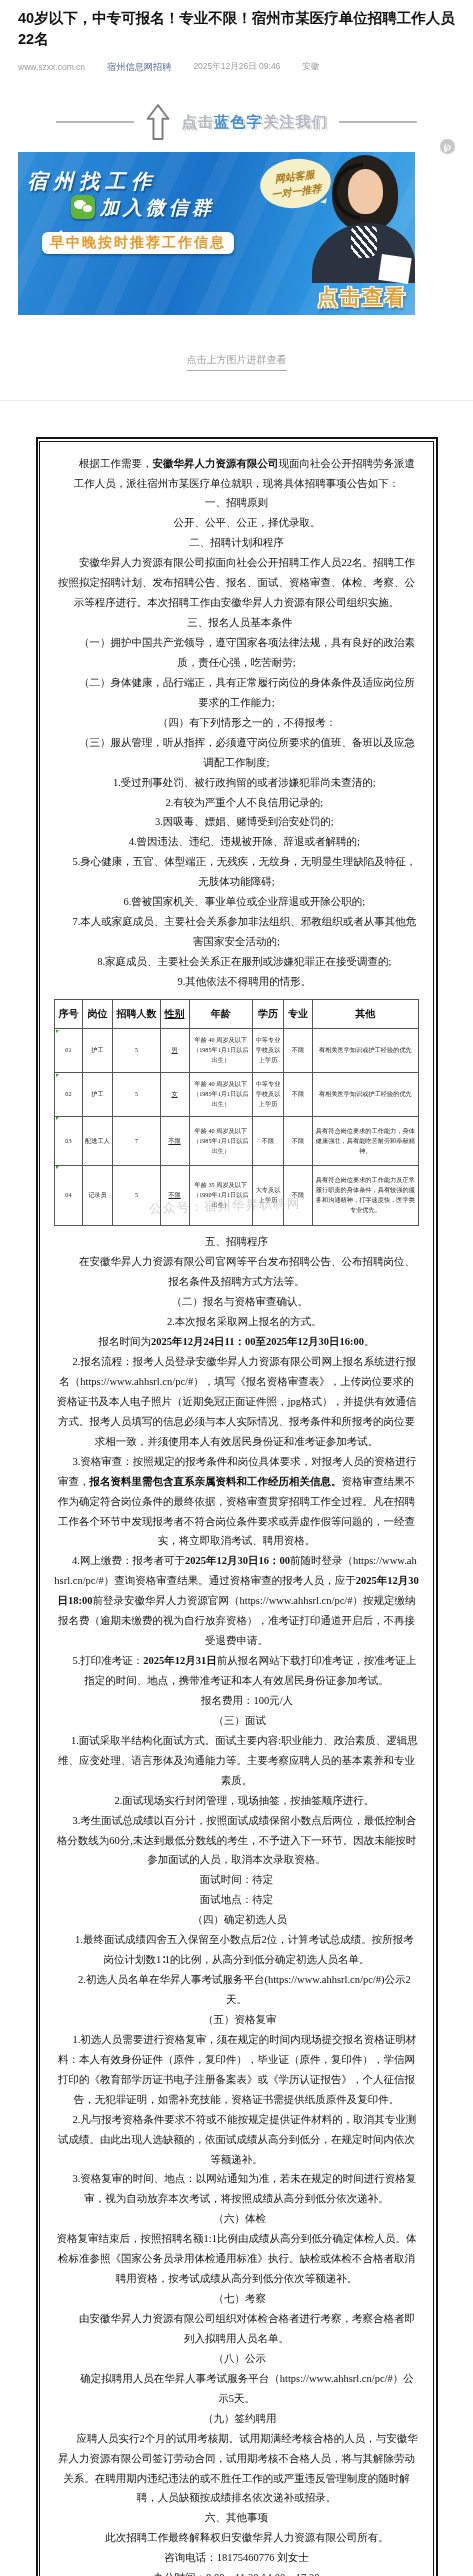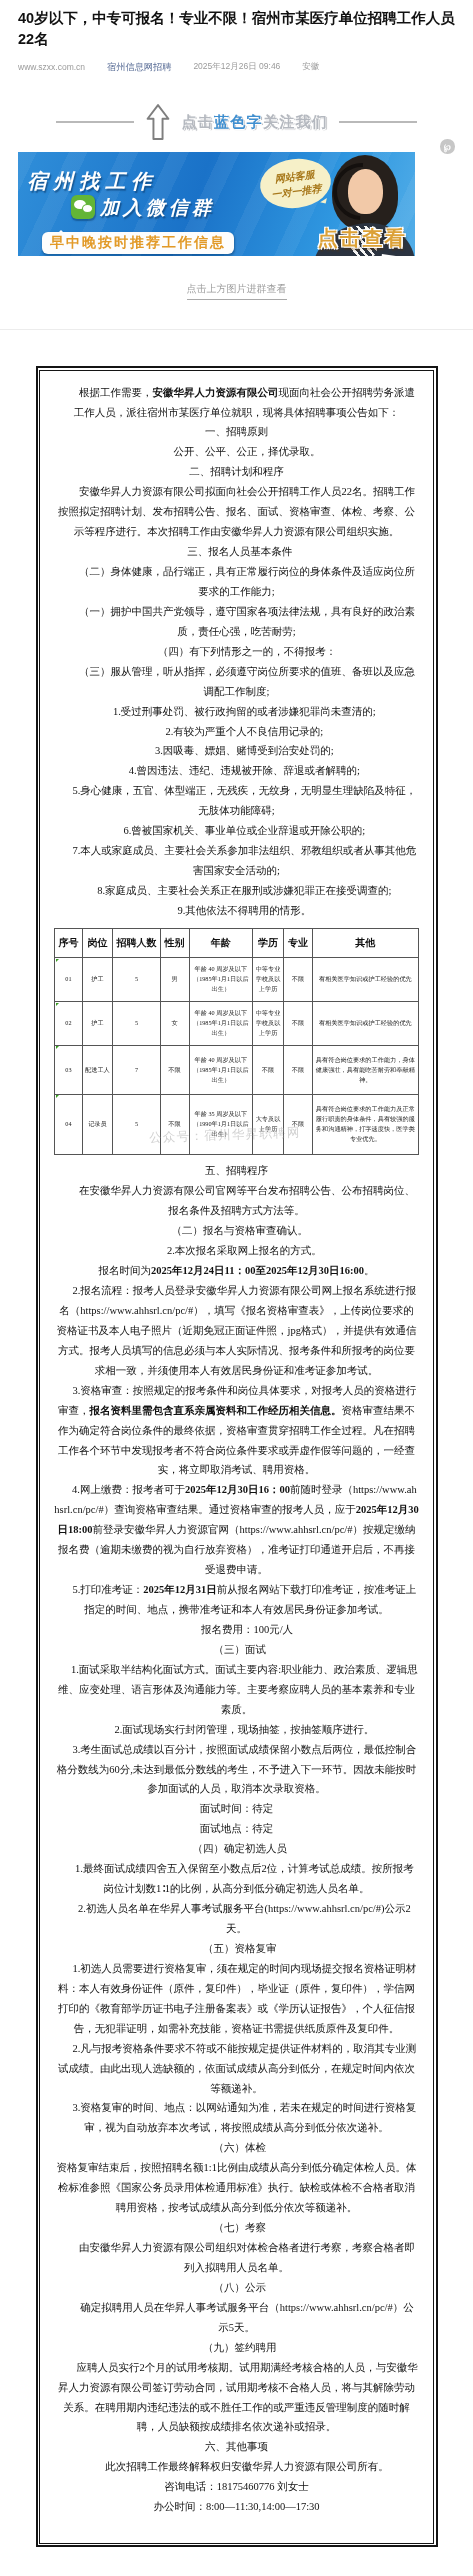--- a/index.html
+++ b/index.html
@@ -12,21 +12,21 @@
 
   
   .follow{margin-top:29px;display:flex;align-items:center;justify-content:center;gap:10.5px;height:39px;}
   .f-line{width:78px;height:1.3px;background:#b9b9b9;}
   .f-arrow{width:26px;height:38px;position:relative;}
   .f-arrow svg{display:block;}
   .f-text{font-size:15px;font-weight:800;color:#b4b8bf;letter-spacing:1.3px;text-shadow:0.7px 0.7px 0 #fff,1.3px 1.3px 0.7px #9a9da3;}
   .f-text .hl{color:#3f8fd0;}
 
   
-  .promo{position:relative;margin:10.5px 0 0 18px;width:397px;height:104px;overflow:hidden;cursor:pointer;
+  .promo{position:relative;margin:10.5px 0 0 18px;width:397px;height:163px;overflow:hidden;cursor:pointer;
     background:linear-gradient(108deg,#2f8ed9 0%,#1a72c8 45%,#2f97e0 78%,#53aee8 100%);}
   .promo::after{content:"";position:absolute;inset:0;background:repeating-linear-gradient(115deg,rgba(255,255,255,.06) 0 17px,rgba(255,255,255,0) 17px 46px);}
   .p-line1{position:absolute;left:9.2px;top:16px;font-size:20px;font-weight:900;color:#fff;letter-spacing:6px;font-style:italic;text-shadow:1.3px 2px 1.3px rgba(10,60,110,.65);z-index:2;}
   .p-line2{position:absolute;left:82px;top:43px;font-size:19px;font-weight:900;color:#fff;letter-spacing:4px;font-style:italic;text-shadow:1.3px 2px 1.3px rgba(10,60,110,.65);z-index:2;}
   .wxicon{position:absolute;left:53px;top:43px;width:24px;height:24px;background:#63b537;border-radius:6px;z-index:2;box-shadow:0.7px 1.3px 1.3px rgba(0,40,80,.4);}
   .wxicon i{position:absolute;left:3.3px;top:4.6px;width:12px;height:9.2px;background:#fff;border-radius:50%;}
   .wxicon em{position:absolute;left:10.5px;top:9.2px;width:9.2px;height:7.2px;background:#fff;border-radius:50%;border:0.7px solid #63b537;}
   .p-slogan{position:absolute;left:24px;top:80px;background:#fdfdfd;border-radius:6px;padding:2px 8px;z-index:2;
     font-size:14px;font-weight:900;color:#e29a28;letter-spacing:2px;box-shadow:0.7px 1.3px 2px rgba(0,40,80,.35);}
   .p-slogan::before{content:"";position:absolute;left:14.5px;top:-6px;border:4px solid transparent;border-bottom-color:#fdfdfd;}
@@ -37,21 +37,21 @@
   .woman{position:absolute;right:0;top:0;width:112px;height:131px;z-index:1;}
   .w-hair{position:absolute;right:17px;top:2.6px;width:66px;height:76px;background:#26201c;border-radius:50% 50% 42% 46%;}
   .w-face{position:absolute;right:32px;top:17px;width:35px;height:45px;background:#f2c9a8;border-radius:48% 48% 46% 46%;}
   .w-headset{position:absolute;right:25px;top:10.5px;width:49px;height:49px;border:4px solid #14100e;border-right-color:transparent;border-bottom-color:transparent;border-radius:50%;transform:rotate(-42deg);}
   .w-body{position:absolute;right:0;top:71px;width:103px;height:60px;background:#2b3340;border-radius:58% 46% 0 0/88% 70% 0 0;}
   .w-collar{position:absolute;right:38px;top:74px;width:26px;height:32px;background:repeating-linear-gradient(50deg,#f5f5f5 0 2.6px,#2b3340 2.6px 6px);border-radius:5.3px 5.3px 9.2px 9.2px;}
   .w-paper{position:absolute;right:5.3px;top:104px;width:30px;height:26px;background:#fff;transform:rotate(8deg);}
   .cta{position:absolute;right:8px;bottom:4px;z-index:4;font-size:20.4px;font-weight:900;color:#dca137;letter-spacing:2px;
     text-shadow:-1.3px -1.3px 0 #fff,1.3px 1.3px 0 #fff,-1.3px 1.3px 0 #fff,1.3px -1.3px 0 #fff,2px 2.6px 2px rgba(90,50,0,.5);}
 
-  .caption-row{margin-top:26px;text-align:center;}
+  .caption-row{margin-top:38px;text-align:center;}
   .caption-row span{display:inline-block;font-size:10px;color:#9c9c9c;padding-bottom:2.6px;border-bottom:0.7px solid #a9a9a9;}
   .divider{margin:29px 0 0;height:0.7px;background:#ececec;}
 
   .share-float{position:absolute;right:18.4px;top:139px;width:14.5px;height:14.5px;border-radius:50%;background:#c7c7c7;color:#fff;
     display:flex;align-items:center;justify-content:center;font-size:8.5px;font-weight:700;cursor:pointer;font-family:"DejaVu Serif",serif;}
 
   
   .artbox{margin:37px auto 0;width:402px;border:2px solid #141414;padding:1.3px;box-sizing:border-box;}
   .artbox-inner{border:0.7px solid #141414;padding:12px 14.5px 26px;}
   .article{font-family:"Liberation Serif",serif;}
@@ -64,21 +64,21 @@
   .tblwrap table{width:100%;border-collapse:collapse;table-layout:fixed;}
   .tblwrap th,.tblwrap td{border:0.7px solid #555;text-align:center;vertical-align:middle;}
   .tblwrap th{font-size:10px;font-weight:700;padding:7.2px 1.3px;font-family:"Liberation Serif",serif;color:#111;}
   .tblwrap td{font-size:6.2px;color:#222;padding:6.6px 2px;line-height:1.6;}
   .tblwrap tbody tr{height:43px;}
   .tblwrap tbody tr:nth-child(3){height:49px;}
   .tblwrap tbody tr:nth-child(4){height:60px;}
   .tblwrap th:nth-child(1),.tblwrap td:nth-child(1){width:6.5%;}
   .tblwrap th:nth-child(2),.tblwrap td:nth-child(2){width:7.5%;}
   .tblwrap th:nth-child(3),.tblwrap td:nth-child(3){width:12%;}
-  .tblwrap th:nth-child(4),.tblwrap td:nth-child(4){width:7%;}
+  .tblwrap th:nth-child(4),.tblwrap td:nth-child(4){width:7%;text-decoration:underline;}
   .tblwrap th:nth-child(5),.tblwrap td:nth-child(5){width:16.5%;}
   .tblwrap th:nth-child(6),.tblwrap td:nth-child(6){width:7.5%;text-align:center;}
   .tblwrap th:nth-child(7),.tblwrap td:nth-child(7){width:7%;}
   .tblwrap tbody td:first-child{position:relative;}
   .tblwrap tbody td:first-child::before{content:"";position:absolute;left:0.7px;top:0.7px;border-style:solid;border-width:3.3px 3.3px 0 0;border-color:#3a9d23 transparent transparent transparent;}
   .tbl-watermark{position:absolute;left:26%;bottom:10.5px;color:#9a9a9a;opacity:.45;font-size:12.5px;letter-spacing:1.3px;transform:rotate(-2deg);font-family:"Liberation Sans",sans-serif;}
 </style>
 </head>
 <body>
 
@@ -137,22 +137,22 @@
 <div class="divider"></div>
 
 <div class="artbox">
   <div class="artbox-inner article">
       <p class="i2"><span>根据工作需要，</span><b>安徽华昇人力资源有限公司</b><span>现面向社会公开招聘劳务派遣工作人员，派往宿州市某医疗单位就职，现将具体招聘事项公告如下：</span></p>
       <p class="h0"><span>一、招聘原则</span></p>
       <p class="i2"><span>公开、公平、公正，择优录取。</span></p>
       <p class="h0"><span>二、招聘计划和程序</span></p>
       <p class="i2"><span>安徽华昇人力资源有限公司拟面向社会公开招聘工作人员22名。招聘工作按照拟定招聘计划、发布招聘公告、报名、面试、资格审查、体检、考察、公示等程序进行。本次招聘工作由安徽华昇人力资源有限公司组织实施。</span></p>
       <p class="h1"><span>三、报名人员基本条件</span></p>
+      <p class="i2"><span>（一）拥护中国共产党领导，遵守国家各项法律法规，具有良好的政治素质，责任心强，吃苦耐劳;</span></p>
       <p class="i2"><span>（二）身体健康，品行端正，具有正常履行岗位的身体条件及适应岗位所要求的工作能力;</span></p>
-      <p class="i2"><span>（一）拥护中国共产党领导，遵守国家各项法律法规，具有良好的政治素质，责任心强，吃苦耐劳;</span></p>
       <p class="i2"><span>（四）有下列情形之一的，不得报考：</span></p>
       <p class="i2"><span>（三）服从管理，听从指挥，必须遵守岗位所要求的值班、备班以及应急调配工作制度;</span></p>
       <p class="n"><span>1.受过刑事处罚、被行政拘留的或者涉嫌犯罪尚未查清的;</span></p>
       <p class="n"><span>2.有较为严重个人不良信用记录的;</span></p>
       <p class="n"><span>3.因吸毒、嫖娼、赌博受到治安处罚的;</span></p>
       <p class="n"><span>4.曾因违法、违纪、违规被开除、辞退或者解聘的;</span></p>
       <p class="n"><span>5.身心健康，五官、体型端正，无残疾，无纹身，无明显生理缺陷及特征，无肢体功能障碍;</span></p>
       <p class="n"><span>6.曾被国家机关、事业单位或企业辞退或开除公职的;</span></p>
       <p class="n"><span>7.本人或家庭成员、主要社会关系参加非法组织、邪教组织或者从事其他危害国家安全活动的;</span></p>
       <p class="n"><span>8.家庭成员、主要社会关系正在服刑或涉嫌犯罪正在接受调查的;</span></p>

